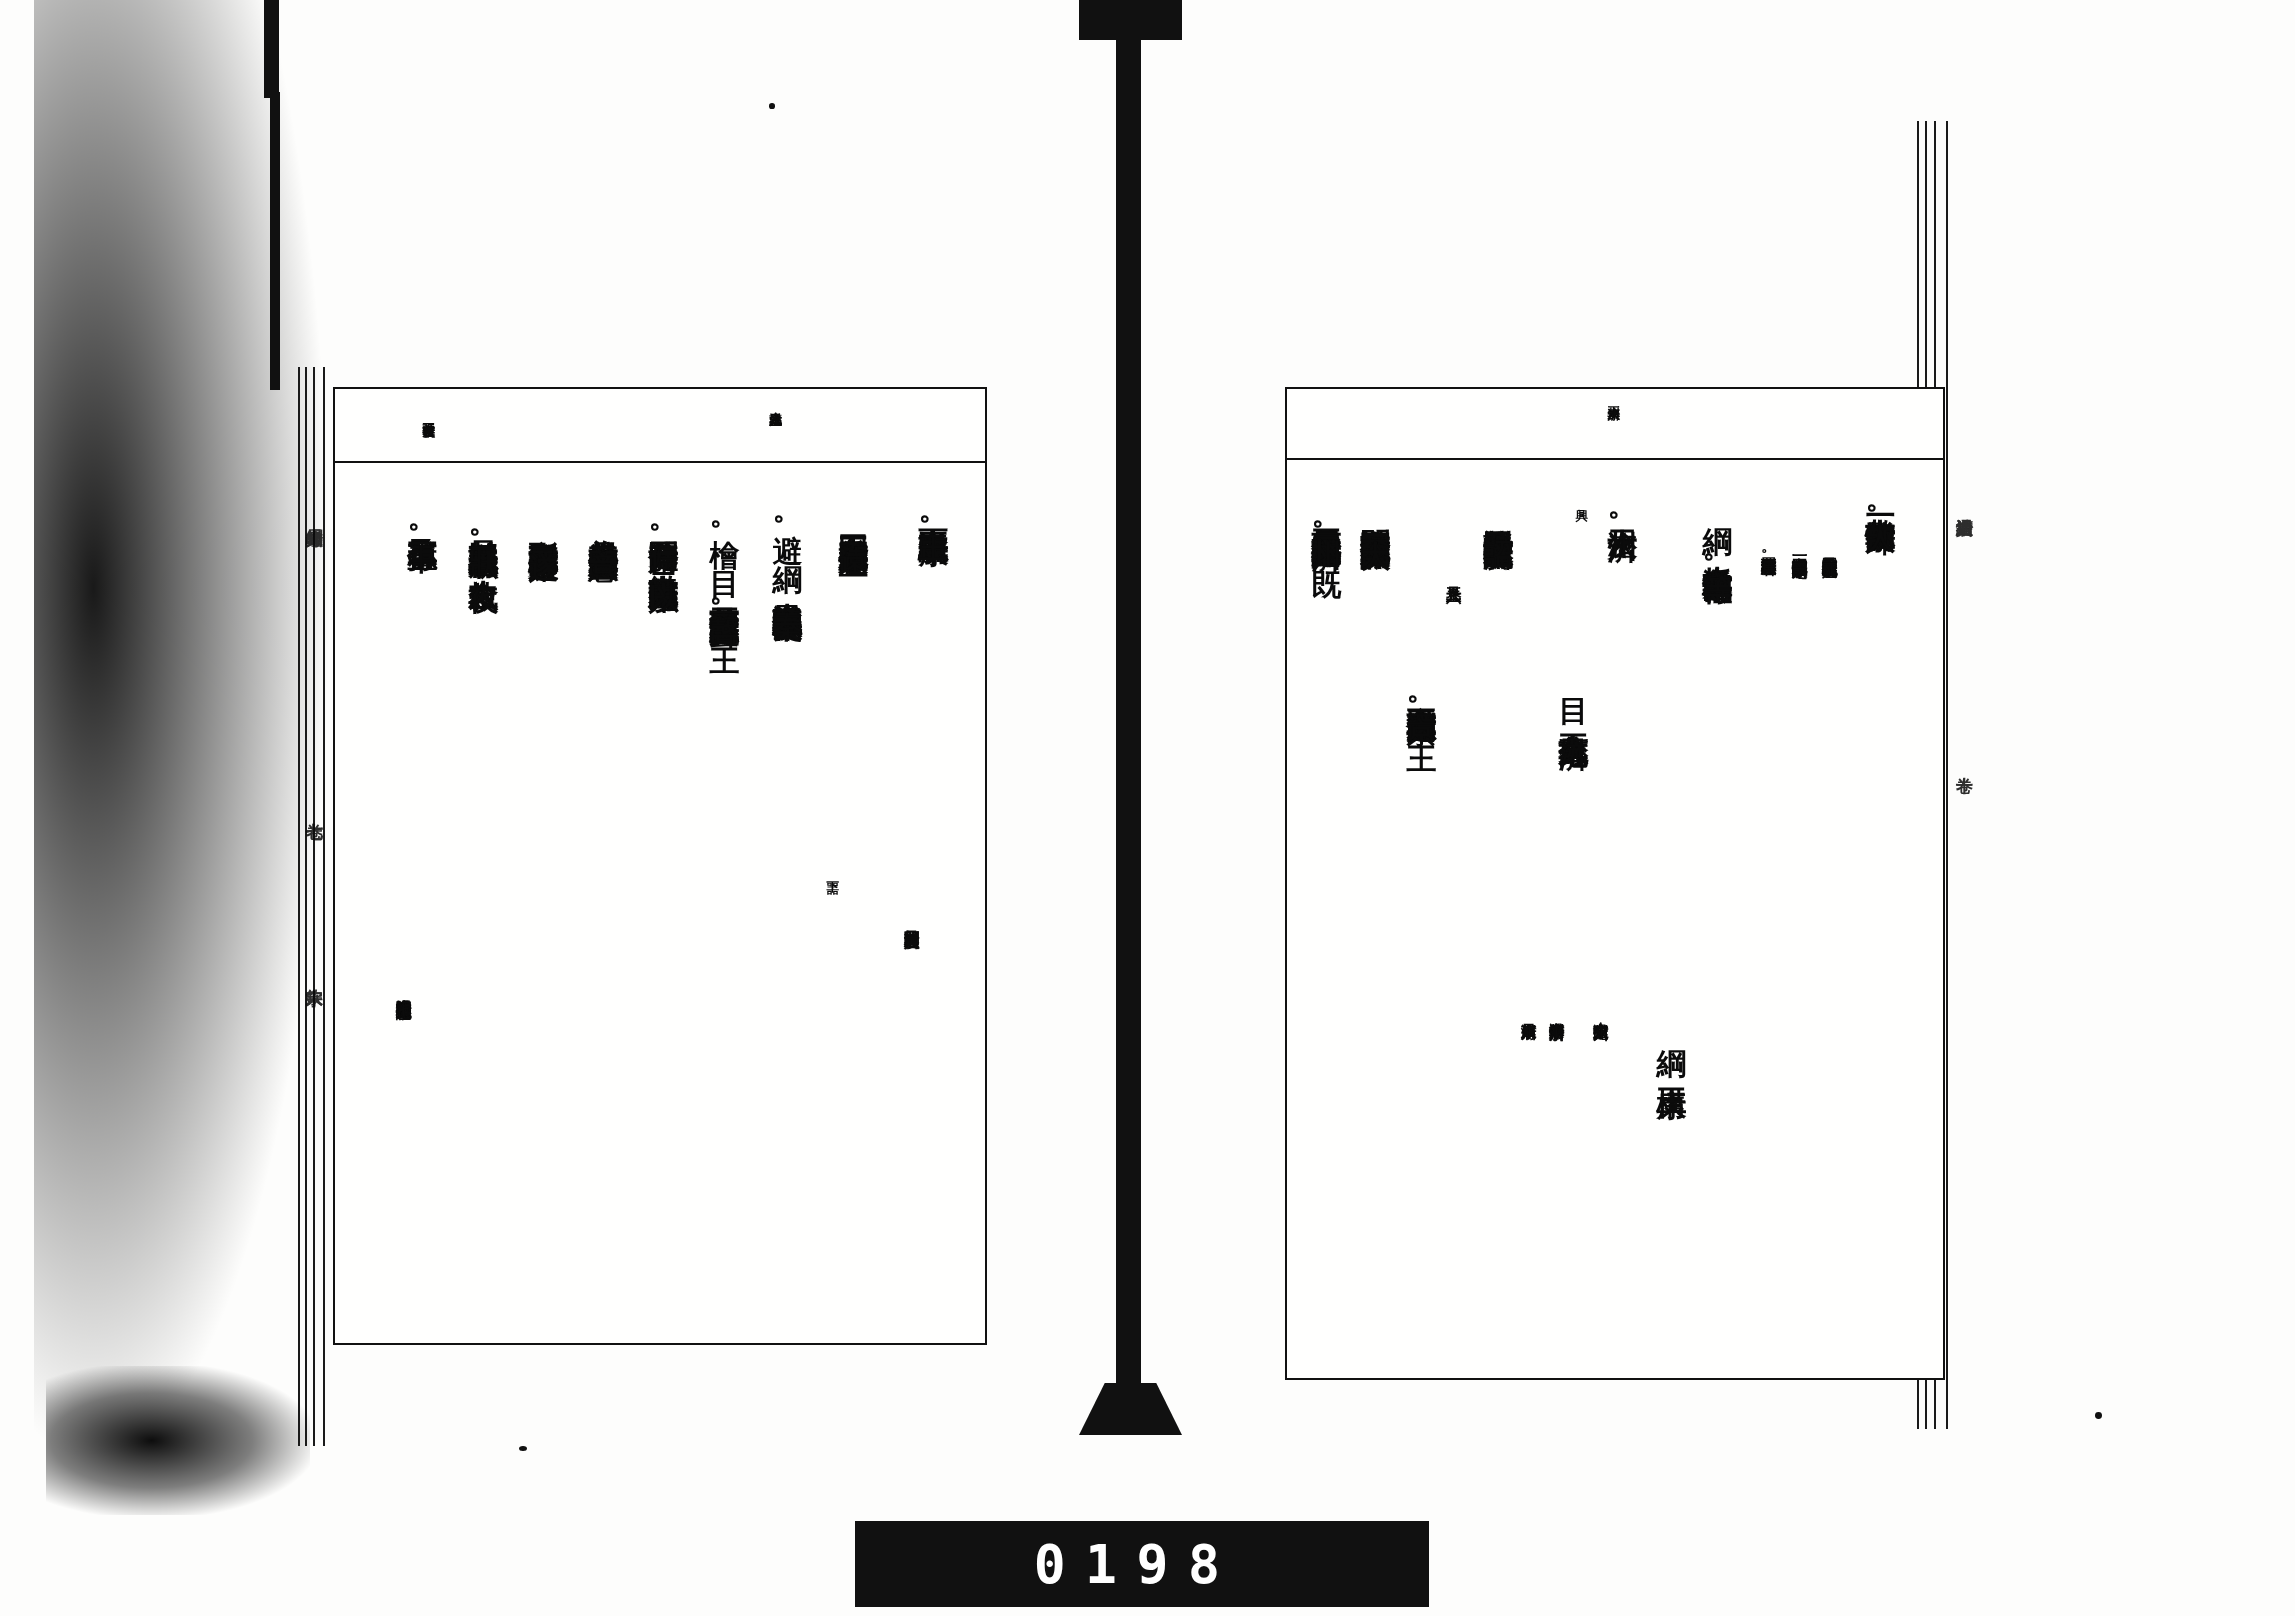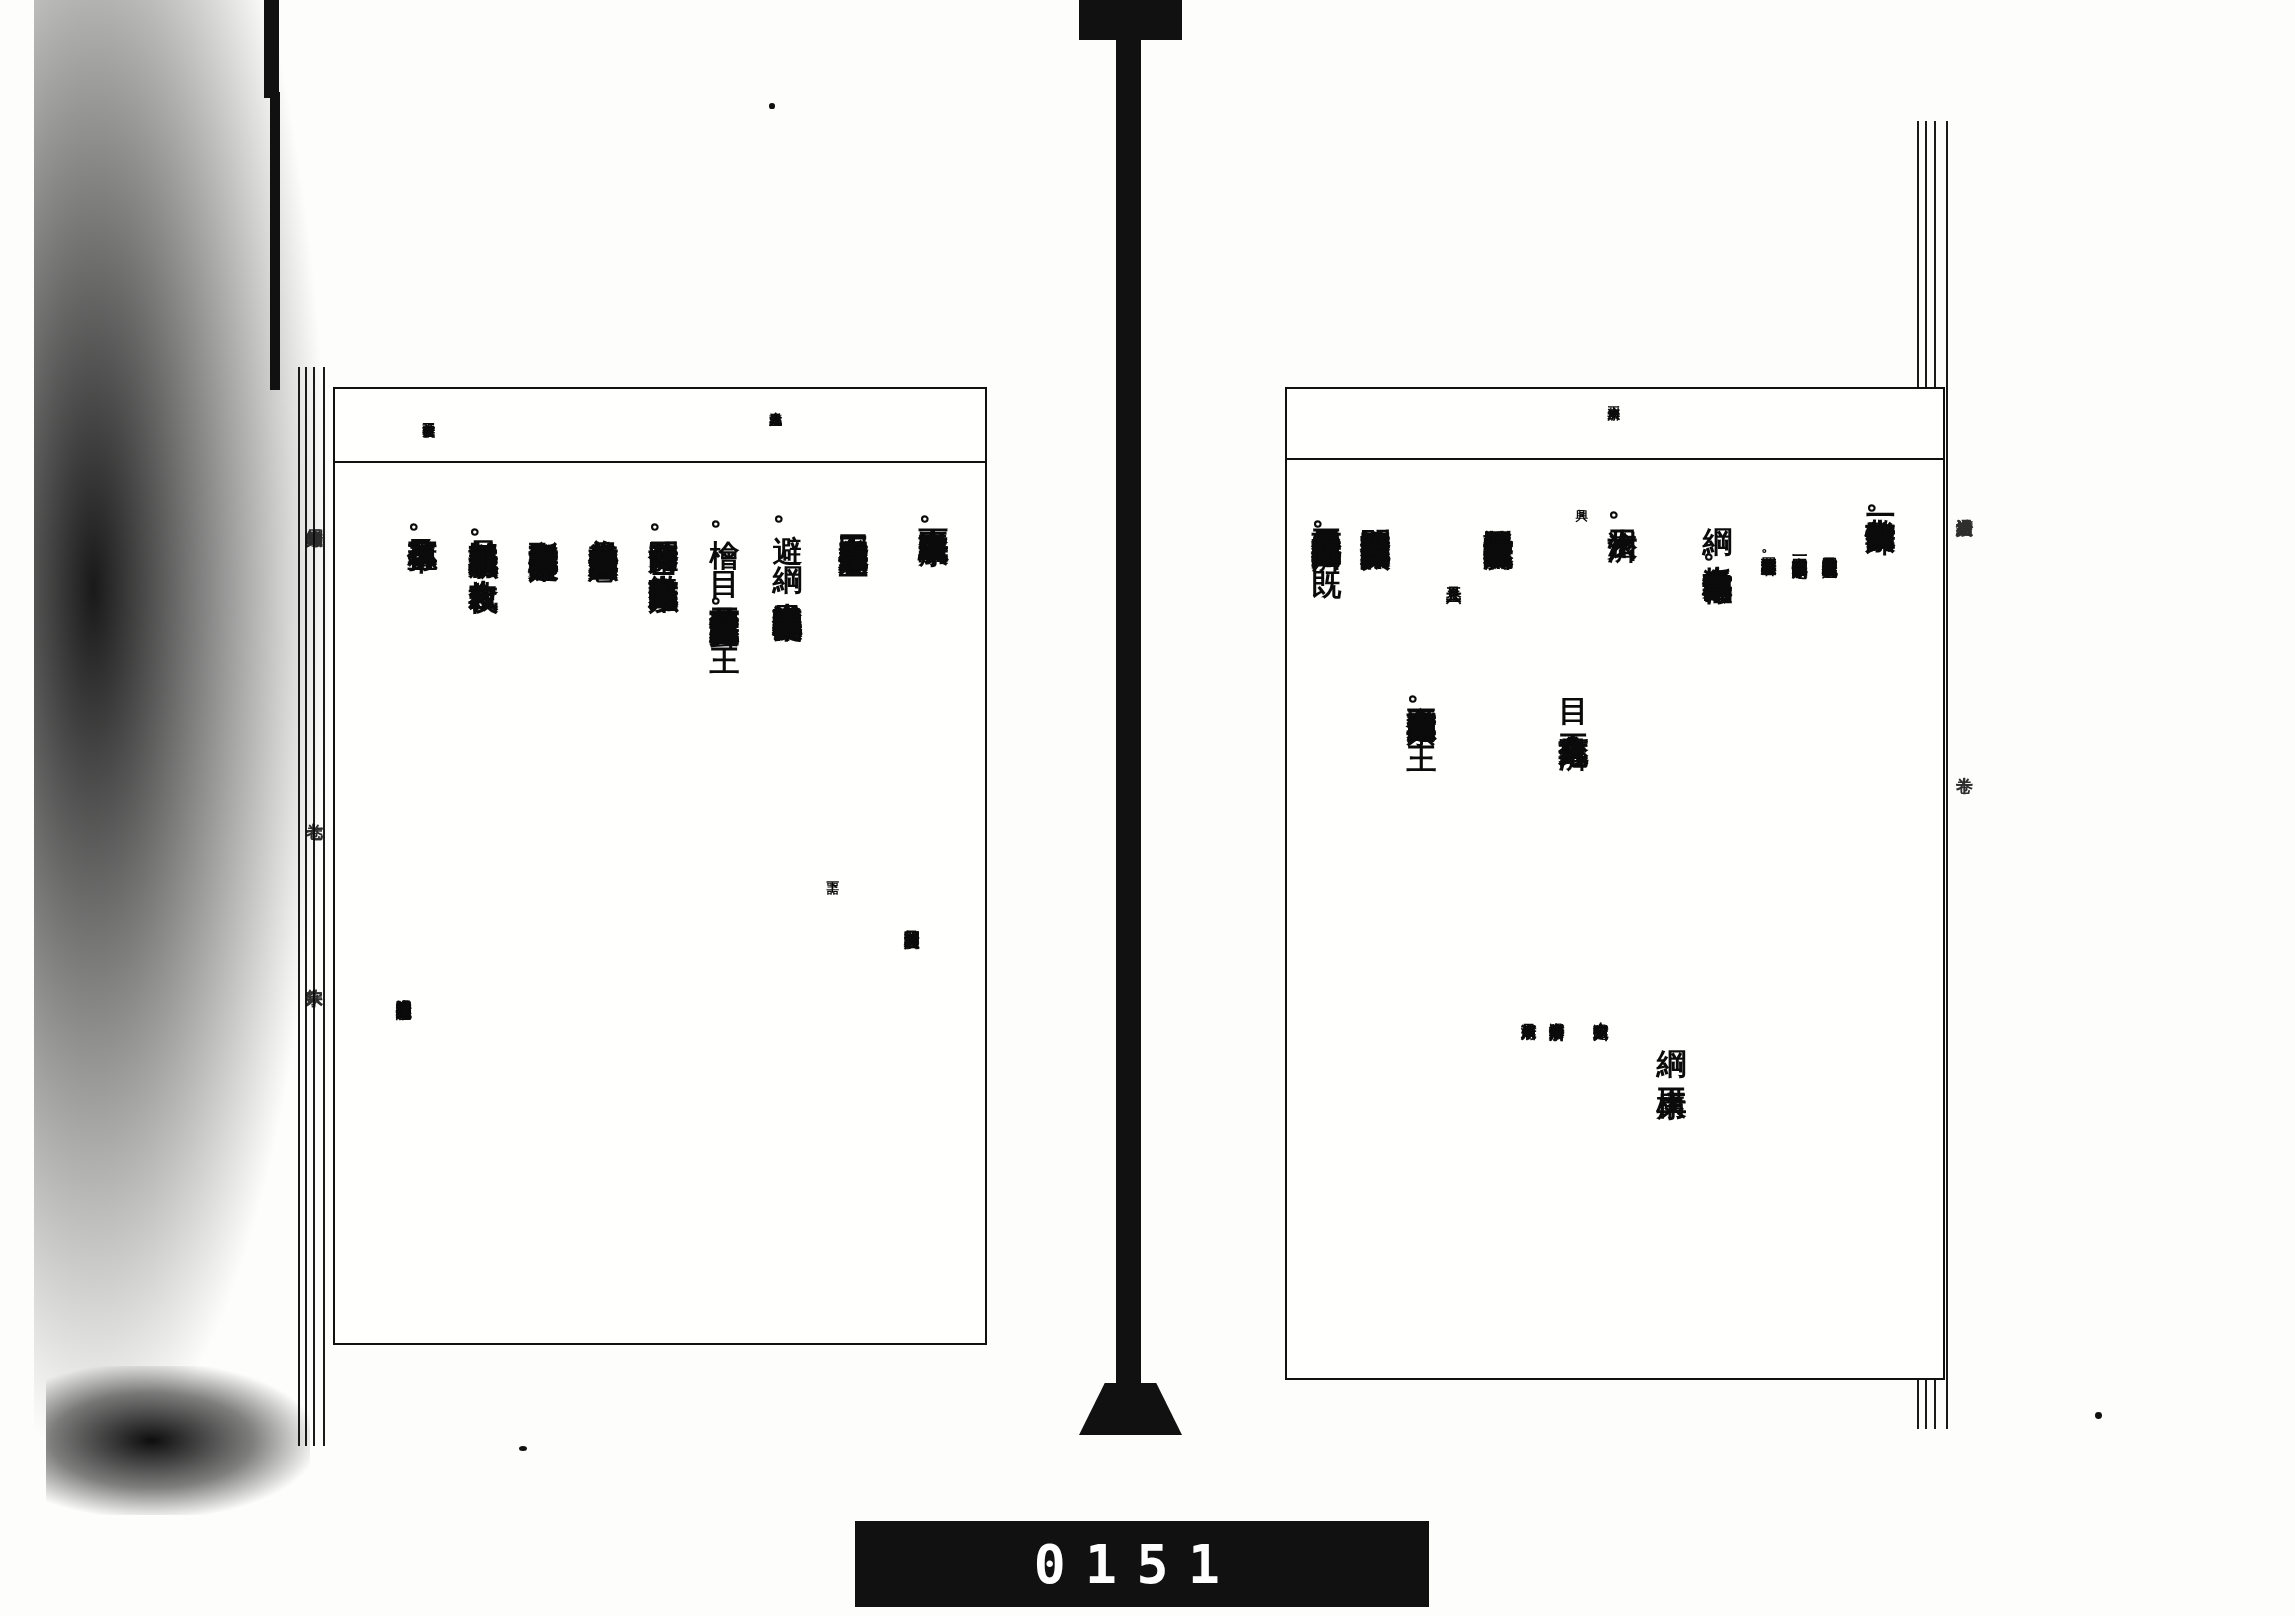--- a/index.html
+++ b/index.html
@@ -256,14 +256,14 @@
 
 <div class="vcol big" style="left:528px; top:516px;">所主齊愈取片紙書張邦昌三字示之時雍乃決遂</div>
 
 <div class="vcol big" style="left:468px; top:516px;">以邦昌姓名入議狀張叔夜不肯署狀。金人執叔夜</div>
 
 <div class="vcol big" style="left:407px; top:516px;">及孫傅置軍中。</div>
 
 <div class="vcol small" style="left:396px; top:987px;">糊没喝名叔夜紿臺上聲之曰孫傅誑也</div>
 
 <div class="filmstrip"></div>
-<div class="filmnum">0151</div>
+<div class="filmnum">0198</div>
 
 
 </body></html>

